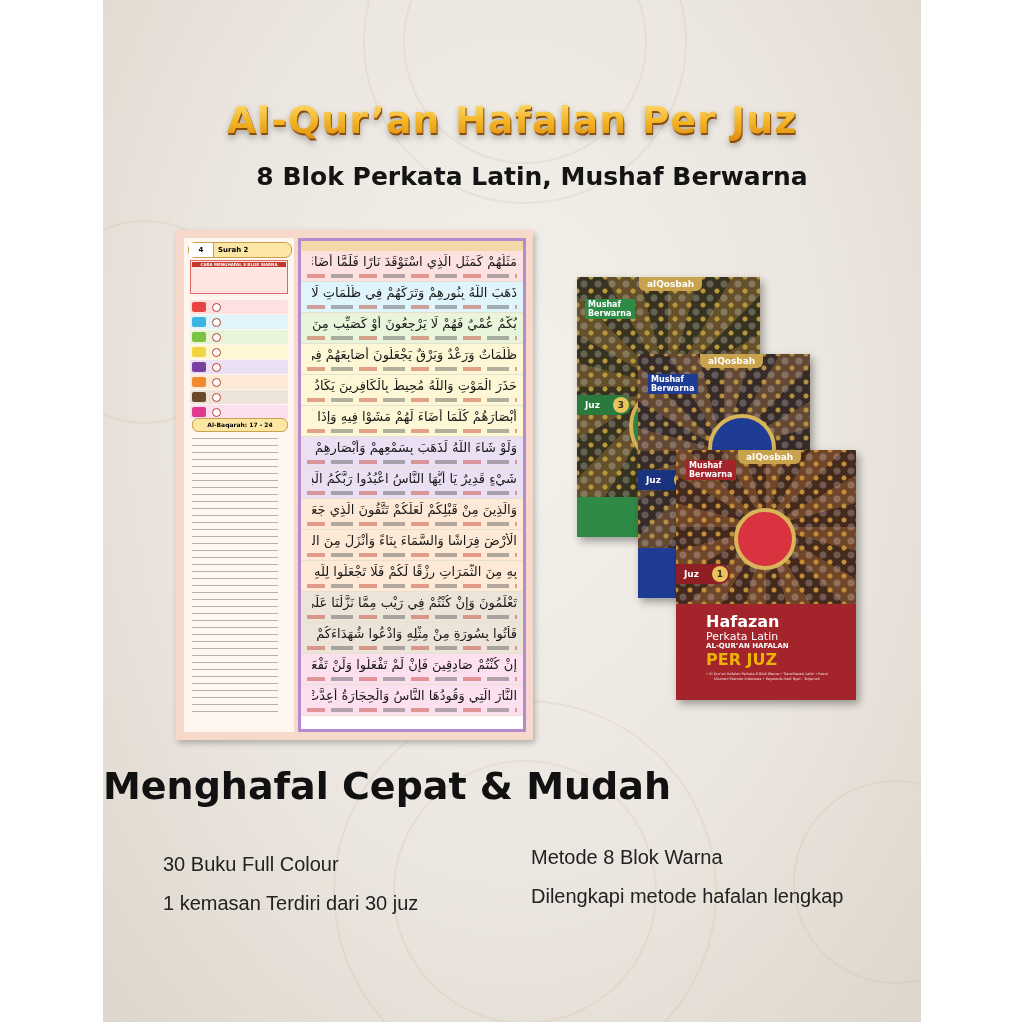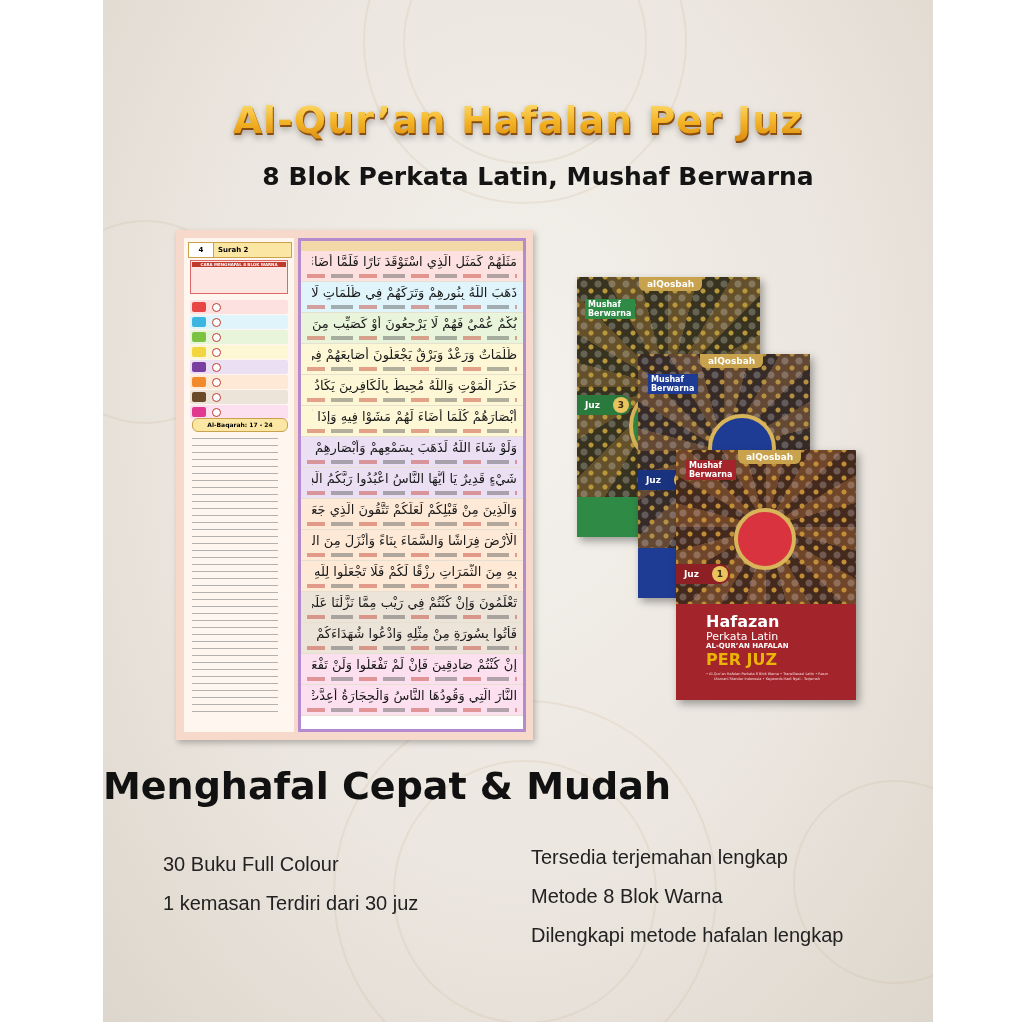--- a/index.html
+++ b/index.html
@@ -1,21 +1,20 @@
 <!DOCTYPE html>
 <html><head>
 <meta charset="utf-8">
 <style>
   html, body { margin:0; padding:0; background:#ffffff; }
   body { width:1024px; height:1024px; position:relative; overflow:hidden; font-family:"DejaVu Sans", sans-serif; }
   .panel {
     position:absolute; left:103px; top:0; width:818px; height:1022px;
     background: radial-gradient(ellipse at 50% 40%, #f4f1ec 0%, #ebe6df 55%, #ddd6cc 100%);
     overflow:hidden;
-    padding-left:12px;
   }
   .ornament { position:absolute; border-radius:50%; border:2px solid rgba(200,180,140,0.18); }
   .o1 { left:260px; top:-120px; width:320px; height:320px; }
   .o2 { left:300px; top:-80px; width:240px; height:240px; }
   .o3 { left:230px; top:700px; width:380px; height:380px; }
   .o4 { left:290px; top:760px; width:260px; height:260px; }
   .o5 { left:-60px; top:220px; width:200px; height:200px; }
   .o6 { left:690px; top:780px; width:200px; height:200px; }
 
   .title {
@@ -30,21 +29,21 @@
     position:absolute; left:0; right:0; top:162px; text-align:center;
     font-family:"DejaVu Sans", sans-serif; font-weight:bold; font-size:25px; color:#141414;margin-left:40px;
   }
 
   
   .qpage {
     position:absolute; left:73px; top:230px; width:357px; height:510px;
     background:#f7d9cc; box-shadow: 2px 3px 6px rgba(0,0,0,0.25);
   }
   .qleft { position:absolute; left:8px; top:8px; width:110px; height:494px; background:#fff6ef; }
-  .surah-head { position:absolute; left:4px; top:4px; width:102px; height:14px; background:#fbe7a3; border:1px solid #c9a24b; border-radius:0; font-size:7px; line-height:14px; }
+  .surah-head { position:absolute; left:4px; top:4px; width:102px; height:14px; background:#fbe7a3; border:1px solid #c9a24b; border-radius:7px; font-size:7px; line-height:14px; }
   .surah-head .num { display:inline-block; width:24px; background:#fff; text-align:center; font-weight:bold; border-right:1px solid #c9a24b; }
   .surah-head .nm { padding-left:4px; font-weight:bold; }
   .cara-box { position:absolute; left:6px; top:22px; width:98px; height:34px; background:#fde6e1; border:1px solid #d66; font-size:4px; color:#444; padding:1px; box-sizing:border-box; }
   .cara-box .ct { background:#c0392b; color:#fff; text-align:center; font-weight:bold; font-size:4px; }
   .blok-row { position:absolute; left:6px; width:98px; height:14px; border-radius:2px; }
   .blok-row .tag { position:absolute; left:2px; top:2px; width:14px; height:10px; border-radius:2px; }
   .blok-row .circ { position:absolute; left:22px; top:3px; width:7px; height:7px; border-radius:50%; border:1px solid #c0392b; background:#fff; }
   .ayat-head { position:absolute; left:8px; top:180px; width:94px; height:12px; background:#fbe7a3; border:1px solid #c9a24b; border-radius:6px; font-size:6px; text-align:center; line-height:12px; font-weight:bold; }
   .trans { position:absolute; left:8px; top:196px; width:96px; height:290px; overflow:hidden; font-size:4.5px; line-height:7px; color:#333; }
   .trans .ln { height:7px; margin-bottom:0; background: linear-gradient(90deg, #777 0 90%, transparent 90%); background-size:100% 1px; background-repeat:no-repeat; background-position:0 4px; opacity:0.55; }
@@ -285,17 +284,16 @@
     <div class="feat">• Al-Qur’an Hafalan Perkata 8 Blok Warna • Transliterasi Latin • Rasm Utsmani Standar Indonesia • Keywords Hadi Nyal - Terjemah</div>
   </div>
 
   <div class="tag-line">Menghafal Cepat &amp; Mudah</div>
 
   <div class="features fl">
     <div>30 Buku Full Colour</div>
     <div>1 kemasan Terdiri dari 30 juz</div>
   </div>
   <div class="features fr">
-    <div>Tersedia terjemahan lengkap</div>
     <div>Metode 8 Blok Warna</div>
     <div>Dilengkapi metode hafalan lengkap</div>
   </div>
 </div>
 
 </body></html>

